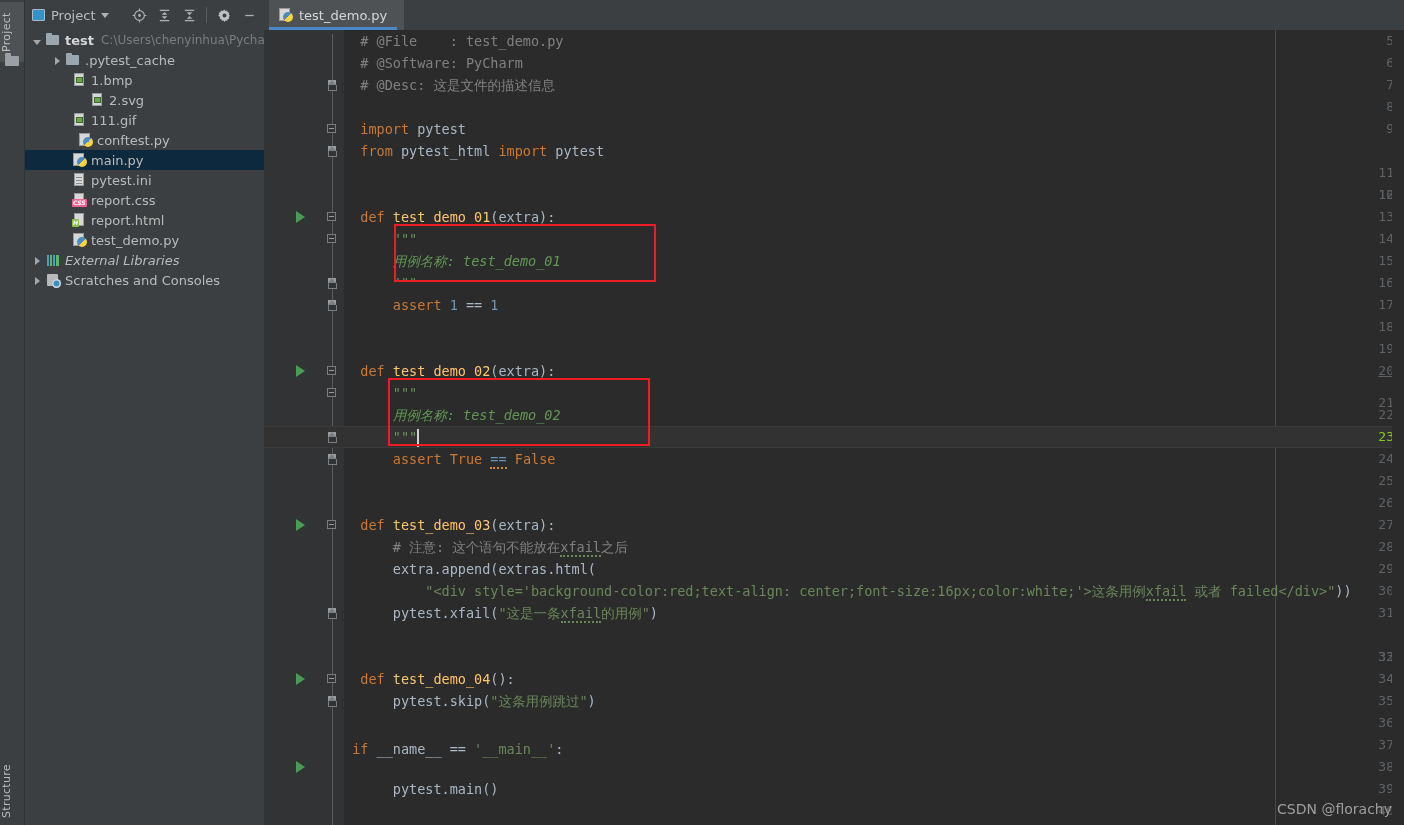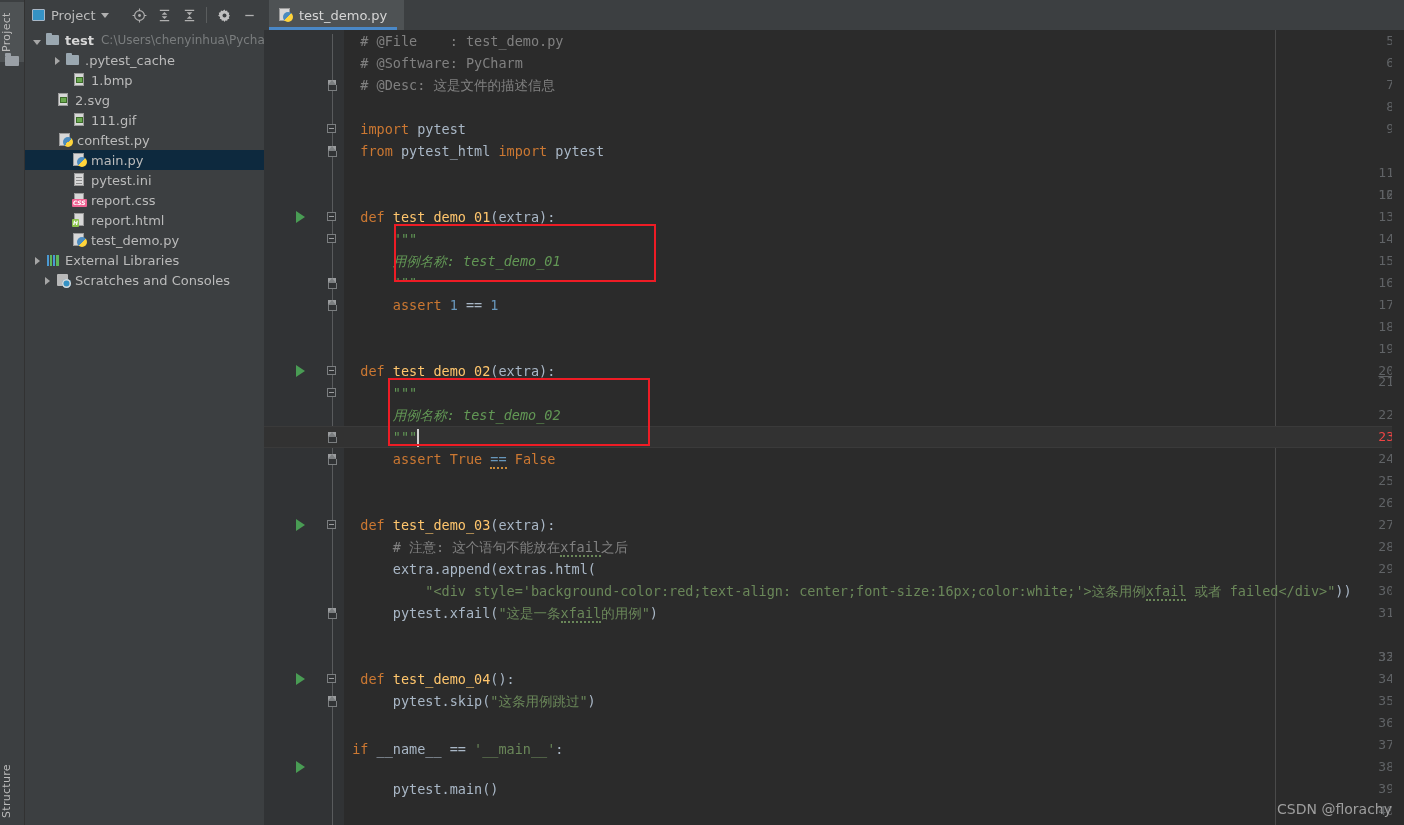--- a/index.html
+++ b/index.html
@@ -187,21 +187,21 @@
   }
   .scrollgutter{
     position:absolute;right:0;top:30px;width:12px;bottom:0;background:#2b2b2b;
   }
 
   .ln{
     position:absolute;right:10px;width:48px;text-align:right;
     color:#606366;font-size:13px;line-height:22px;height:22px;
     font-family:"DejaVu Sans Mono","Liberation Mono",monospace;
   }
-  .ln.cur{color:#ef4444;}
+  .ln.cur{color:#84cc16;}
   .runarrow{
     position:absolute;left:32px;width:0;height:0;
     border-top:6px solid transparent;border-bottom:6px solid transparent;
     border-left:9px solid #499c54;
   }
   .fold{
     position:absolute;left:5px;width:11px;height:11px;
     border:1px solid #7b7e80;background:#313335;box-sizing:border-box;
   }
   .fold:after{
@@ -345,33 +345,33 @@
         </span>
       <span class="tlabel">.pytest_cache</span>
     </div>
 
     <div class="trow" style="padding-left:46px;">
       <span class="ticon">
           <i class="g-doc img"></i>
         </span>
       <span class="tlabel">1.bmp</span>
     </div>
-    <div class="trow" style="padding-left:30px;">
+    <div class="trow" style="padding-left:64px;">
       <span class="ticon">
           <i class="g-doc img"></i>
         </span>
       <span class="tlabel">2.svg</span>
     </div>
     <div class="trow" style="padding-left:46px;">
       <span class="ticon">
           <i class="g-doc img"></i>
         </span>
       <span class="tlabel">111.gif</span>
     </div>
-    <div class="trow" style="padding-left:32px;">
+    <div class="trow" style="padding-left:52px;">
       <span class="ticon">
           <i class="g-py"></i>
           <i class="g-py-b"></i>
         </span>
       <span class="tlabel">conftest.py</span>
     </div>
     <div class="trow sel" style="padding-left:46px;">
       <span class="ticon">
           <i class="g-py"></i>
           <i class="g-py-b"></i>
@@ -399,28 +399,28 @@
       <span class="tlabel">report.html</span>
     </div>
     <div class="trow" style="padding-left:46px;">
       <span class="ticon">
           <i class="g-py"></i>
           <i class="g-py-b"></i>
         </span>
       <span class="tlabel">test_demo.py</span>
     </div>
 
-    <div class="trow" style="padding-left:6px;">
+    <div class="trow" style="padding-left:6px;font-style:italic;">
       <span class="tw"><i class="arrow"></i></span>
       <span class="ticon">
           <i class="g-lib"></i>
         </span>
       <span class="tlabel">External Libraries</span>
     </div>
-    <div class="trow" style="padding-left:16px;align-items:center;">
+    <div class="trow" style="padding-left:6px;align-items:center;">
       <span class="tw"><i class="arrow"></i></span>
       <span class="ticon">
           <i class="g-scr"></i>
         </span>
       <span class="tlabel">Scratches and Consoles</span>
     </div>
   </div>
 
   <div class="editor">
 
@@ -527,21 +527,21 @@
       <div class="ln" style="top:132px;">11</div>
       <div class="ln" style="top:154px;">12</div>
       <div class="ln" style="top:176px;">13</div>
       <div class="ln" style="top:198px;">14</div>
       <div class="ln" style="top:220px;">15</div>
       <div class="ln" style="top:242px;">16</div>
       <div class="ln" style="top:264px;">17</div>
       <div class="ln" style="top:286px;">18</div>
       <div class="ln" style="top:308px;">19</div>
       <div class="ln" style="top:330px;text-decoration:underline;">20</div>
-      <div class="ln" style="top:341px;">21</div>
+      <div class="ln" style="top:362px;">21</div>
       <div class="ln" style="top:374px;">22</div>
       <div class="ln cur" style="top:396px;">23</div>
       <div class="ln" style="top:418px;">24</div>
       <div class="ln" style="top:440px;">25</div>
       <div class="ln" style="top:462px;">26</div>
       <div class="ln" style="top:484px;">27</div>
       <div class="ln" style="top:506px;">28</div>
       <div class="ln" style="top:528px;">29</div>
       <div class="ln" style="top:550px;">30</div>
       <div class="ln" style="top:572px;">31</div>

